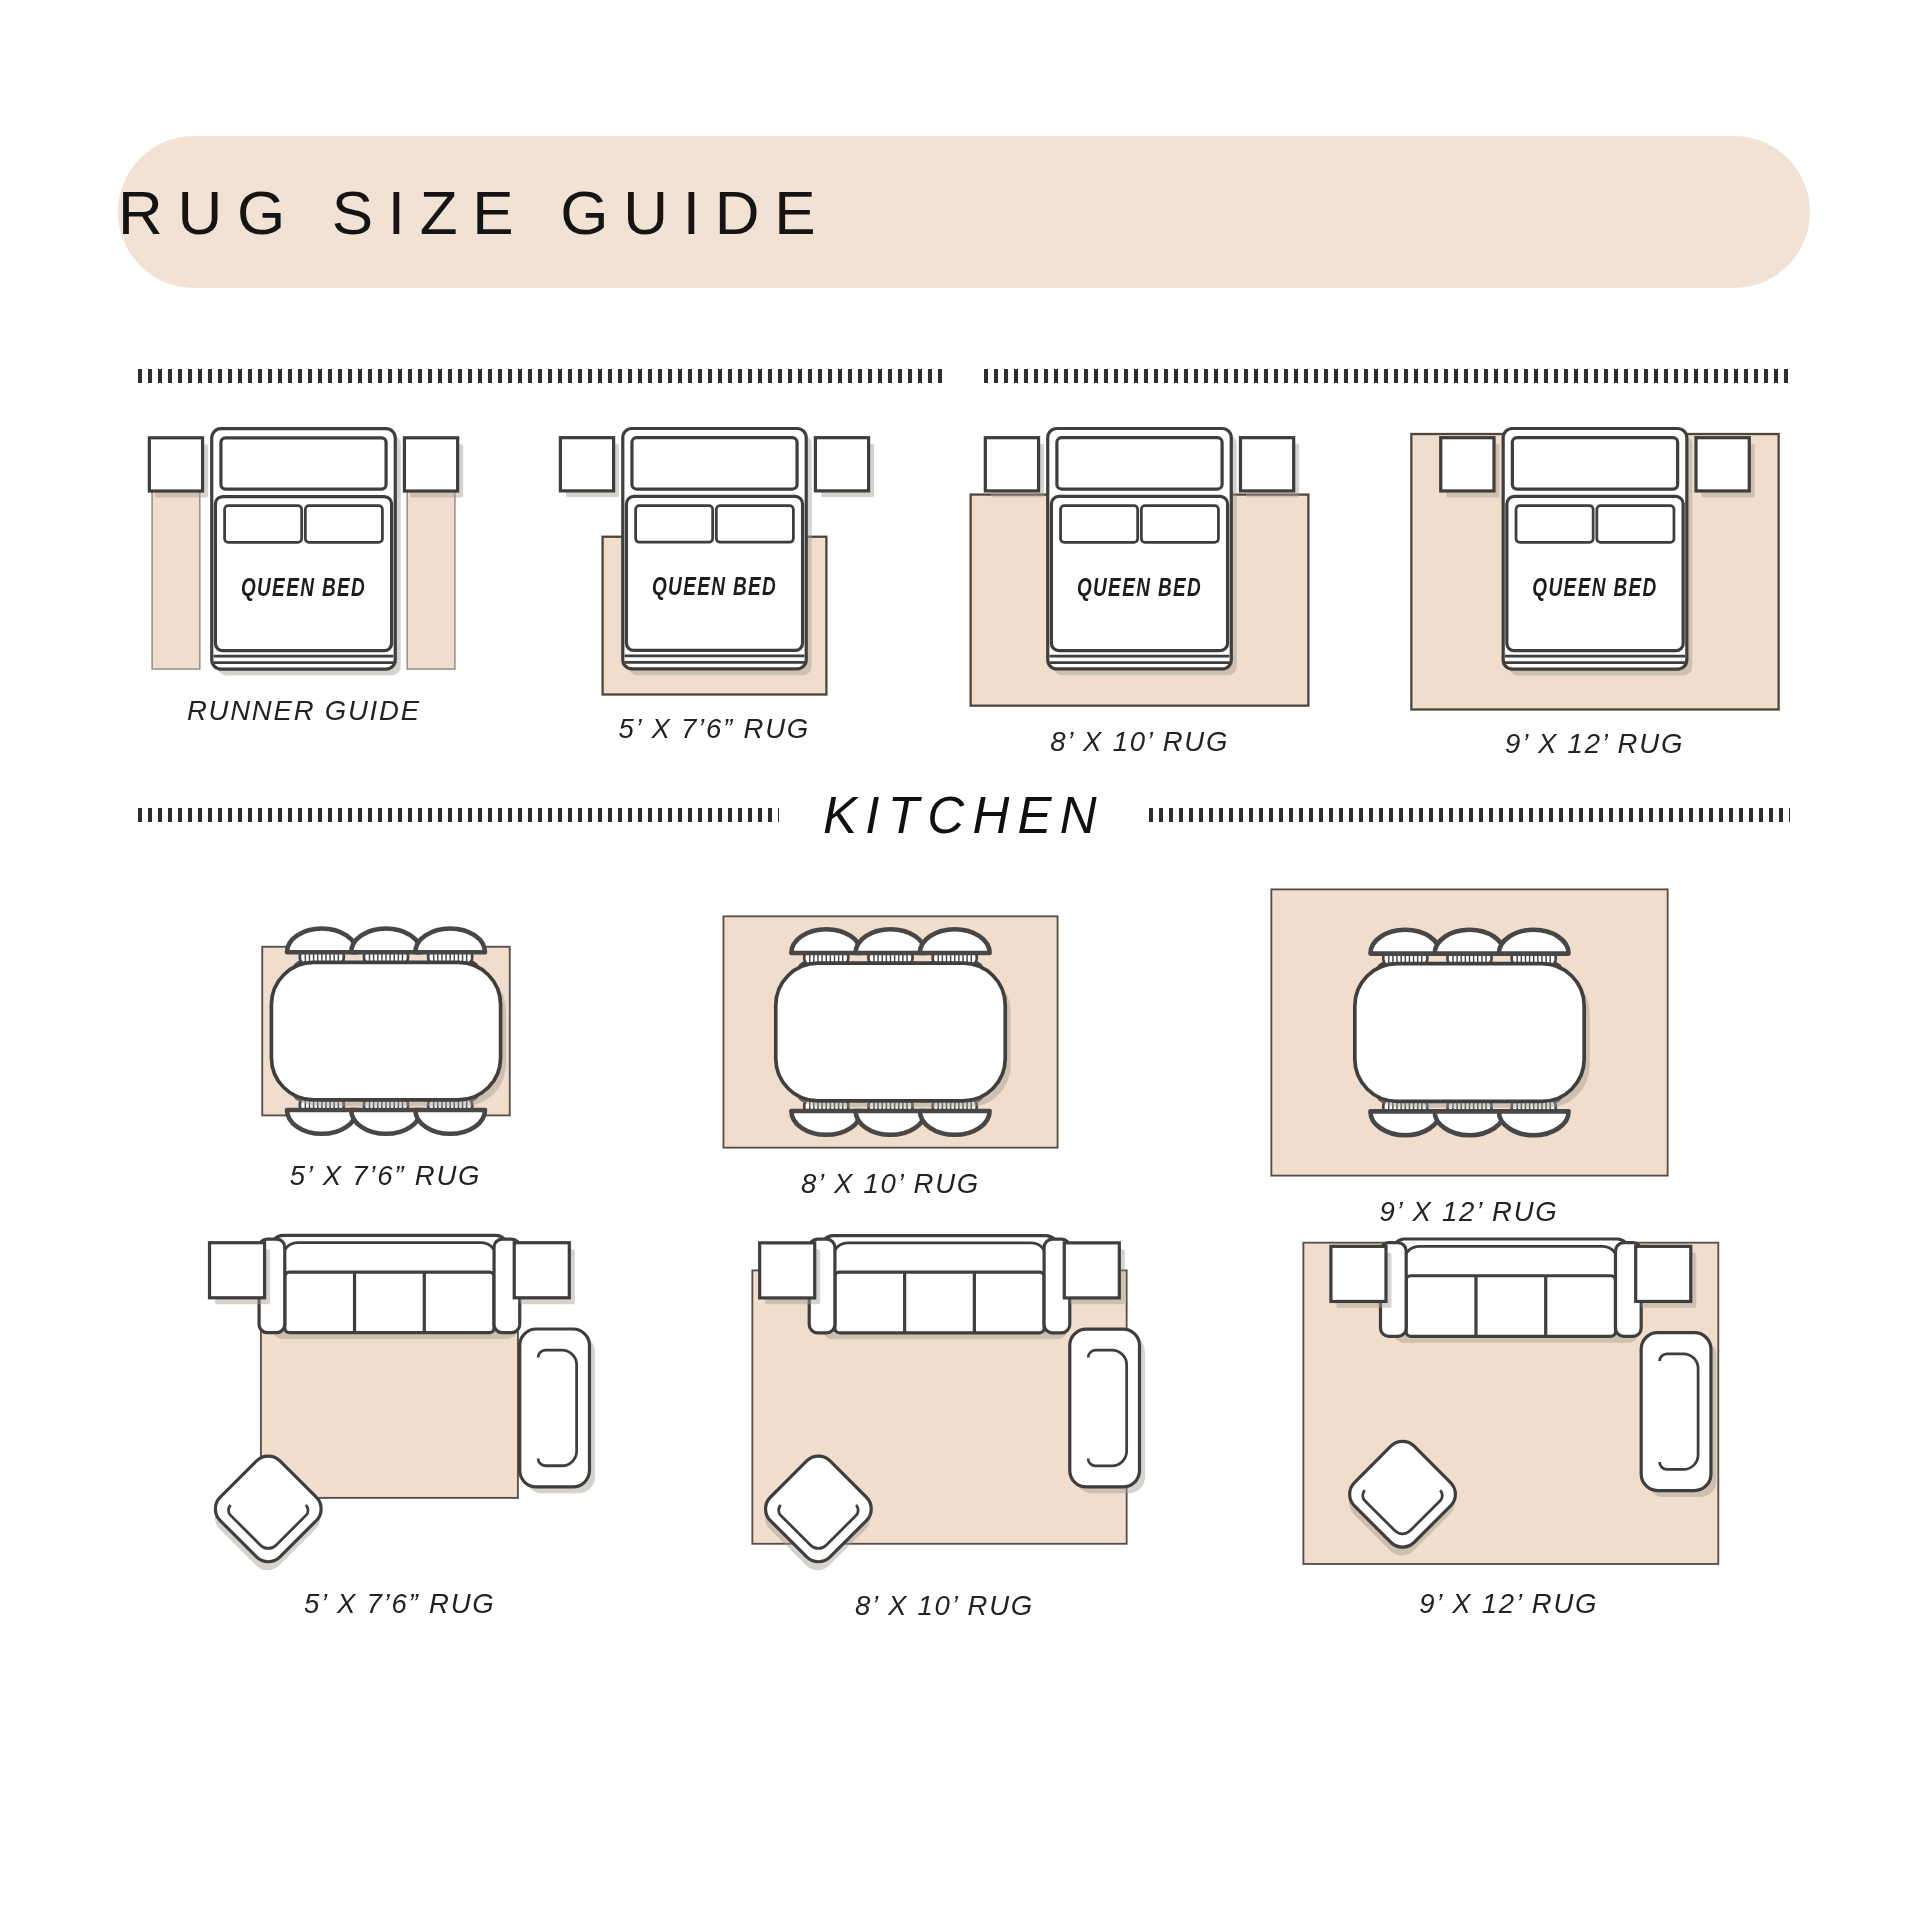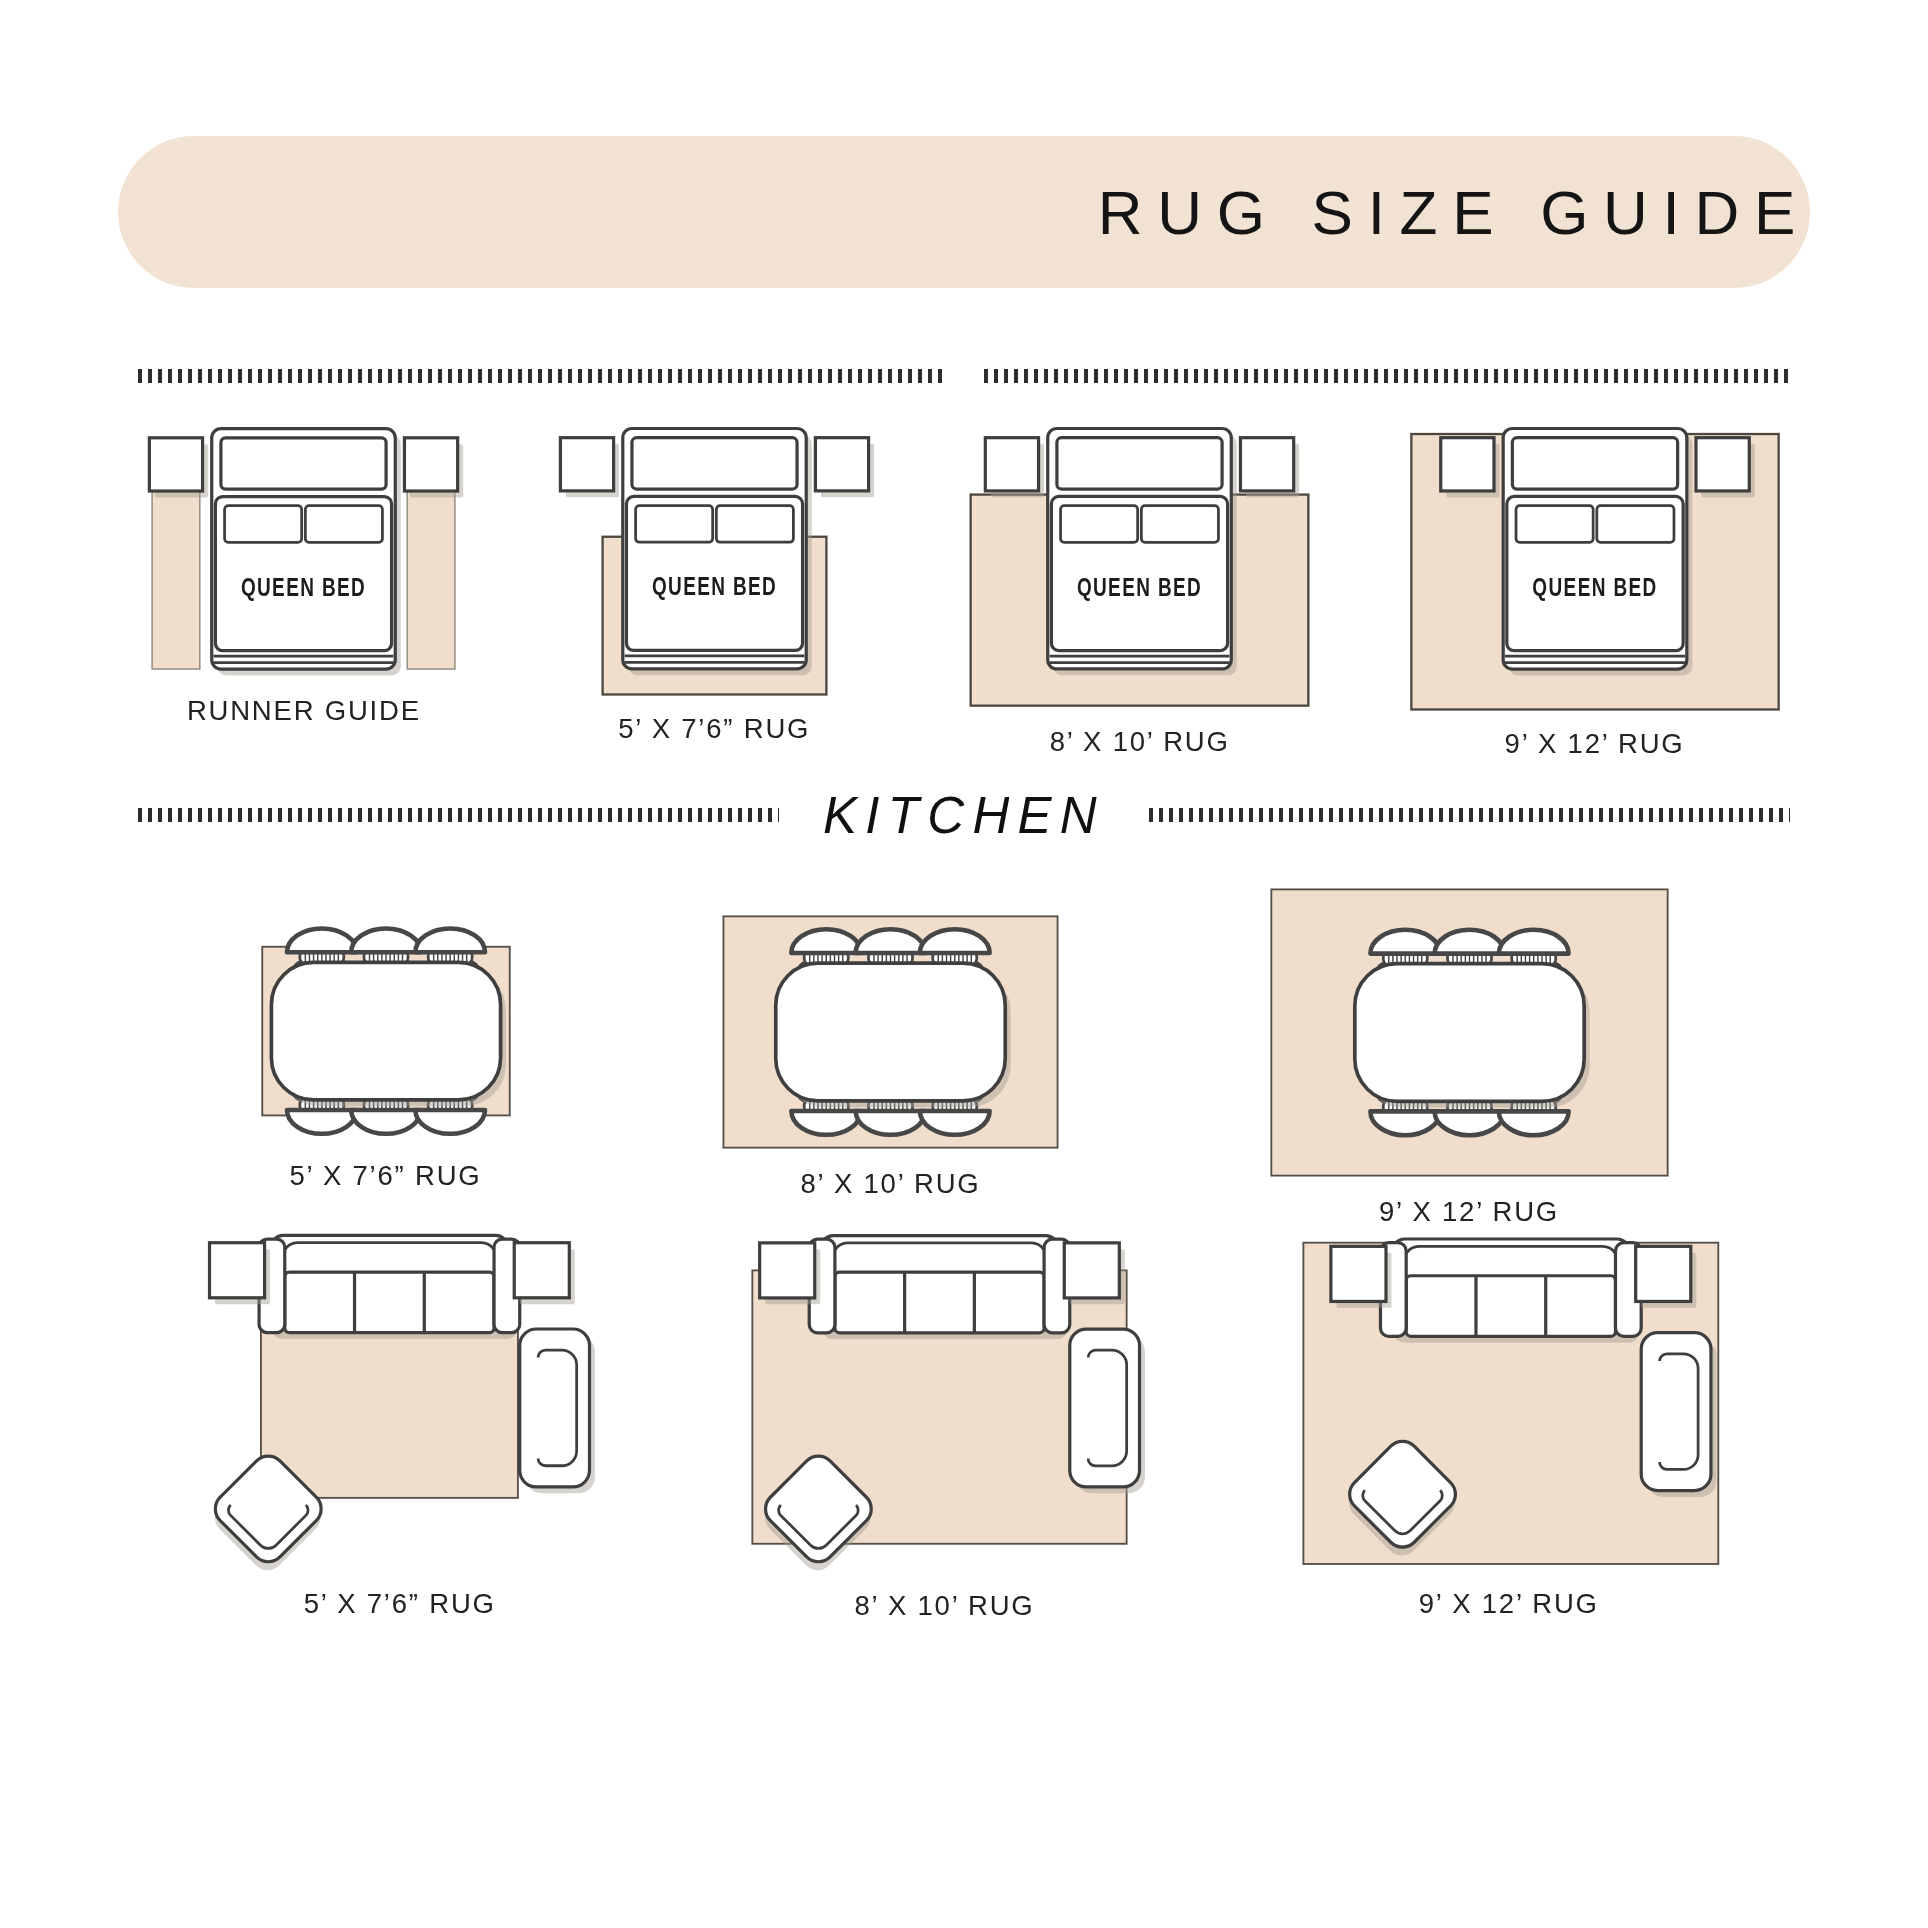--- a/index.html
+++ b/index.html
@@ -1,24 +1,24 @@
 <!DOCTYPE html>
 <html style="font-size:14.7px"><head>
 <meta charset="utf-8">
 <style>
   html,body{margin:0;padding:0;background:#fff;}
   body{width:1928px;height:1928px;overflow:hidden;font-family:"Liberation Sans",sans-serif;color:#1f1f1f;}
-  .banner{margin:136px 118px 0;height:152px;border-radius:77px;display:flex;align-items:center;justify-content:flex-end;}
+  .banner{margin:136px 118px 0;height:152px;border-radius:77px;display:flex;align-items:center;justify-content:flex-start;}
   .banner h1{margin:0;font-size:62px;font-weight:400;letter-spacing:14.7px;color:#141414;}
   .sec-head{display:flex;align-items:center;gap:39px;margin:81px 138px 40px;}
   section:nth-of-type(2) .sec-head{margin-top:26px;margin-bottom:37px;gap:44px;}
   section:nth-of-type(3) .sec-head{margin-top:66px;margin-bottom:37px;}
   .dots{flex:1;height:13.8px;background:repeating-linear-gradient(90deg,#2d2d2d 0 4.1px,transparent 4.1px 10px);}
   .sec-head h2{margin:0;font-size:51px;font-weight:400;font-style:italic;letter-spacing:8.3px;color:#101010;white-space:nowrap;}
-  .row{display:flex;justify-content:space-evenly;align-items:flex-start;padding:0 55px;}
+  .row{display:flex;justify-content:space-evenly;align-items:flex-start;padding:0 55px;font-style:italic;}
   .row.kitchen{align-items:center;}
   figure.cell{margin:0;display:flex;flex-direction:column;align-items:center;}
   figcaption{font-size:27.5px;letter-spacing:1.8px;margin-top:13px;color:#222;white-space:nowrap;}
   svg{display:block;}
 </style>
 </head>
 <body>
 
 <div class="page">
   <header class="banner" style="background: rgb(242, 226, 211);">

